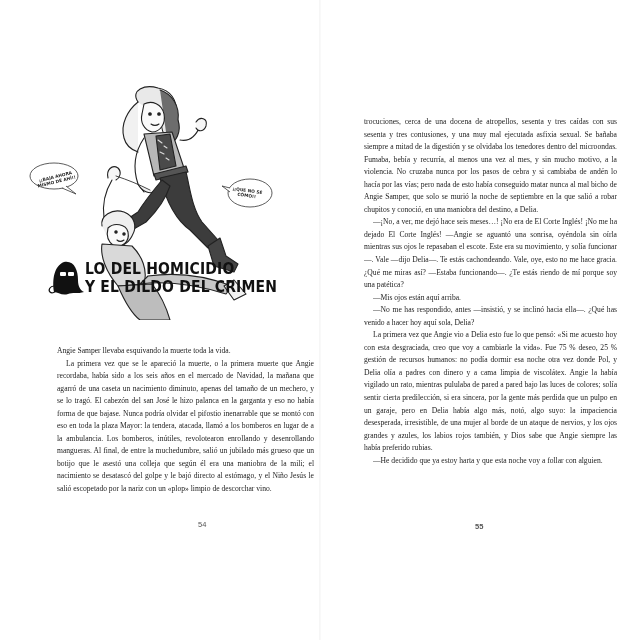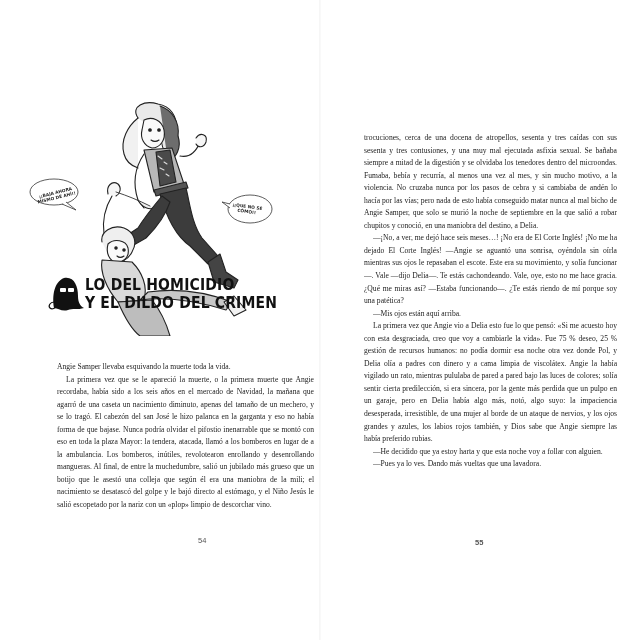--- a/index.html
+++ b/index.html
@@ -11,21 +11,21 @@
       overflow: hidden;
     }
     .spread {
       position: relative;
       width: 640px;
       height: 640px;
       background: #ffffff;
     }
     .page {
       position: absolute;
-      top: 16px;
+      top: 0;
       height: 480px;
     }
     .page-left { left: 0; width: 320px; }
     .page-right { left: 320px; width: 320px; }
 
     .gutter {
       position: absolute;
       left: 319px;
       top: 0;
       width: 2px;
@@ -211,20 +211,20 @@
     <div class="page-number pn-left">54</div>
   </div>
 
   <div class="gutter"></div>
 
   <div class="page page-right">
     <div class="text-block" style="left:44px;top:116px;width:253px;">
       <p class="noindent">trocuciones, cerca de una docena de atropellos, sesenta y tres caídas con sus sesenta y tres contusiones, y una muy mal ejecutada asfixia sexual. Se bañaba siempre a mitad de la digestión y se olvidaba los tenedores dentro del microondas. Fumaba, bebía y recurría, al menos una vez al mes, y sin mucho motivo, a la violencia. No cruzaba nunca por los pasos de cebra y si cambiaba de andén lo hacía por las vías; pero nada de esto había conseguido matar nunca al mal bicho de Angie Samper, que solo se murió la noche de septiembre en la que salió a robar chupitos y conoció, en una maniobra del destino, a Delia.</p>
       <p>—¡No, a ver, me dejó hace seis meses…! ¡No era de El Corte Inglés! ¡No me ha dejado El Corte Inglés! —Angie se aguantó una sonrisa, oyéndola sin oírla mientras sus ojos le repasaban el escote. Este era su movimiento, y solía funcionar—. Vale —dijo Delia—. Te estás cachondeando. Vale, oye, esto no me hace gracia. ¿Qué me miras así? —Estaba funcionando—. ¿Te estás riendo de mí porque soy una patética?</p>
       <p>—Mis ojos están aquí arriba.</p>
+      <p>—No me has respondido, antes —insistió, y se inclinó hacia ella—. ¿Qué has venido a hacer hoy aquí sola, Delia?</p>
       <p>La primera vez que Angie vio a Delia esto fue lo que pensó: «Si me acuesto hoy con esta desgraciada, creo que voy a cambiarle la vida». Fue 75 % deseo, 25 % gestión de recursos humanos: no podía dormir esa noche otra vez donde Pol, y Delia olía a padres con dinero y a cama limpia de viscolátex. Angie la había vigilado un rato, mientras pululaba de pared a pared bajo las luces de colores; solía sentir cierta predilección, si era sincera, por la gente más perdida que un pulpo en un garaje, pero en Delia había algo más, notó, algo suyo: la impaciencia desesperada, irresistible, de una mujer al borde de un ataque de nervios, y los ojos grandes y azules, los labios rojos también, y Dios sabe que Angie siempre las había preferido rubias.</p>
       <p>—He decidido que ya estoy harta y que esta noche voy a follar con alguien.</p>
-      <p>—Pues ya lo ves. Dando más vueltas que una lavadora.</p>
     </div>
     <div class="page-number" style="left:155px;top:522px;font-weight:bold;">55</div>
   </div>
 
 </div>
 
 </body></html>

